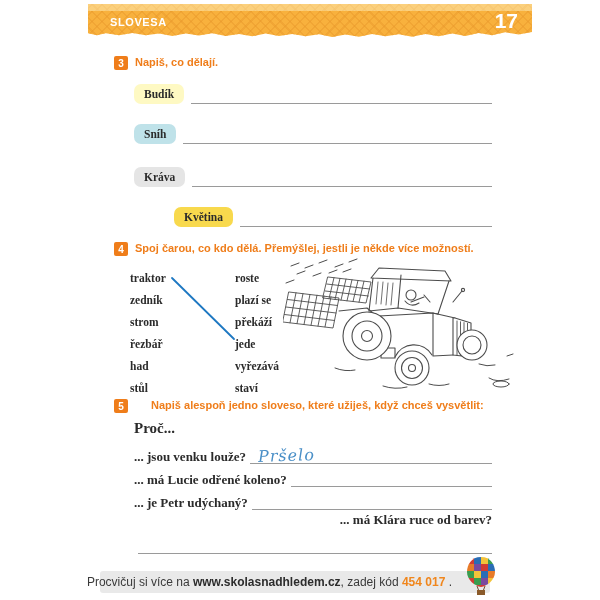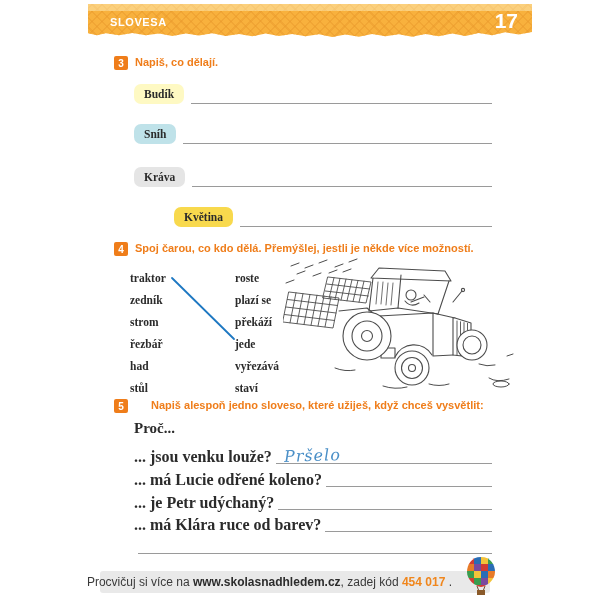--- a/index.html
+++ b/index.html
@@ -67,21 +67,21 @@
   
   .lead-word{
     position:absolute;left:134px;top:420px;font-family:"Liberation Serif", serif;
     font-weight:bold;font-size:15px;color:#2b2b2b;
   }
   .q-row{
     position:absolute;left:134px;right:108px;height:19px;
     display:flex;align-items:flex-end;
   }
   .q-text{
-    font-family:"Liberation Serif", serif;font-weight:bold;font-size:16px;
+    font-family:"Liberation Serif", serif;font-weight:bold;font-size:13px;
     color:#2b2b2b;line-height:14px;white-space:nowrap;
   }
   .q-line{
     flex:1;margin-left:4px;border-bottom:1px solid #9a9a9a;height:100%;position:relative;
   }
   .handwriting{
     position:absolute;left:8px;bottom:-2px;color:#4a8fc7;
     font-family:"DejaVu Serif", serif;font-style:italic;font-size:16px;
     letter-spacing:1px;transform:rotate(-2deg);
   }
@@ -257,21 +257,21 @@
   </div>
 </div>
 <div class="q-row" style="top:468px;">
   <span class="q-text">... má Lucie odřené koleno?</span>
   <div class="q-line"></div>
 </div>
 <div class="q-row" style="top:491px;">
   <span class="q-text">... je Petr udýchaný?</span>
   <div class="q-line"></div>
 </div>
-<div class="q-row" style="top:513px;">
+<div class="q-row" style="top:513px;flex-direction:column;">
   <span class="q-text">... má Klára ruce od barev?</span>
   <div class="q-line"></div>
 </div>
 <div class="q-row" style="top:535px;">
   <div class="q-line"></div>
 </div>
 
 <div class="footer-bar">
   <span>Procvičuj si více na </span><span class="site">www.skolasnadhledem.cz</span><span>, zadej kód </span><span class="code">454 017</span><span> .</span>
 </div>

